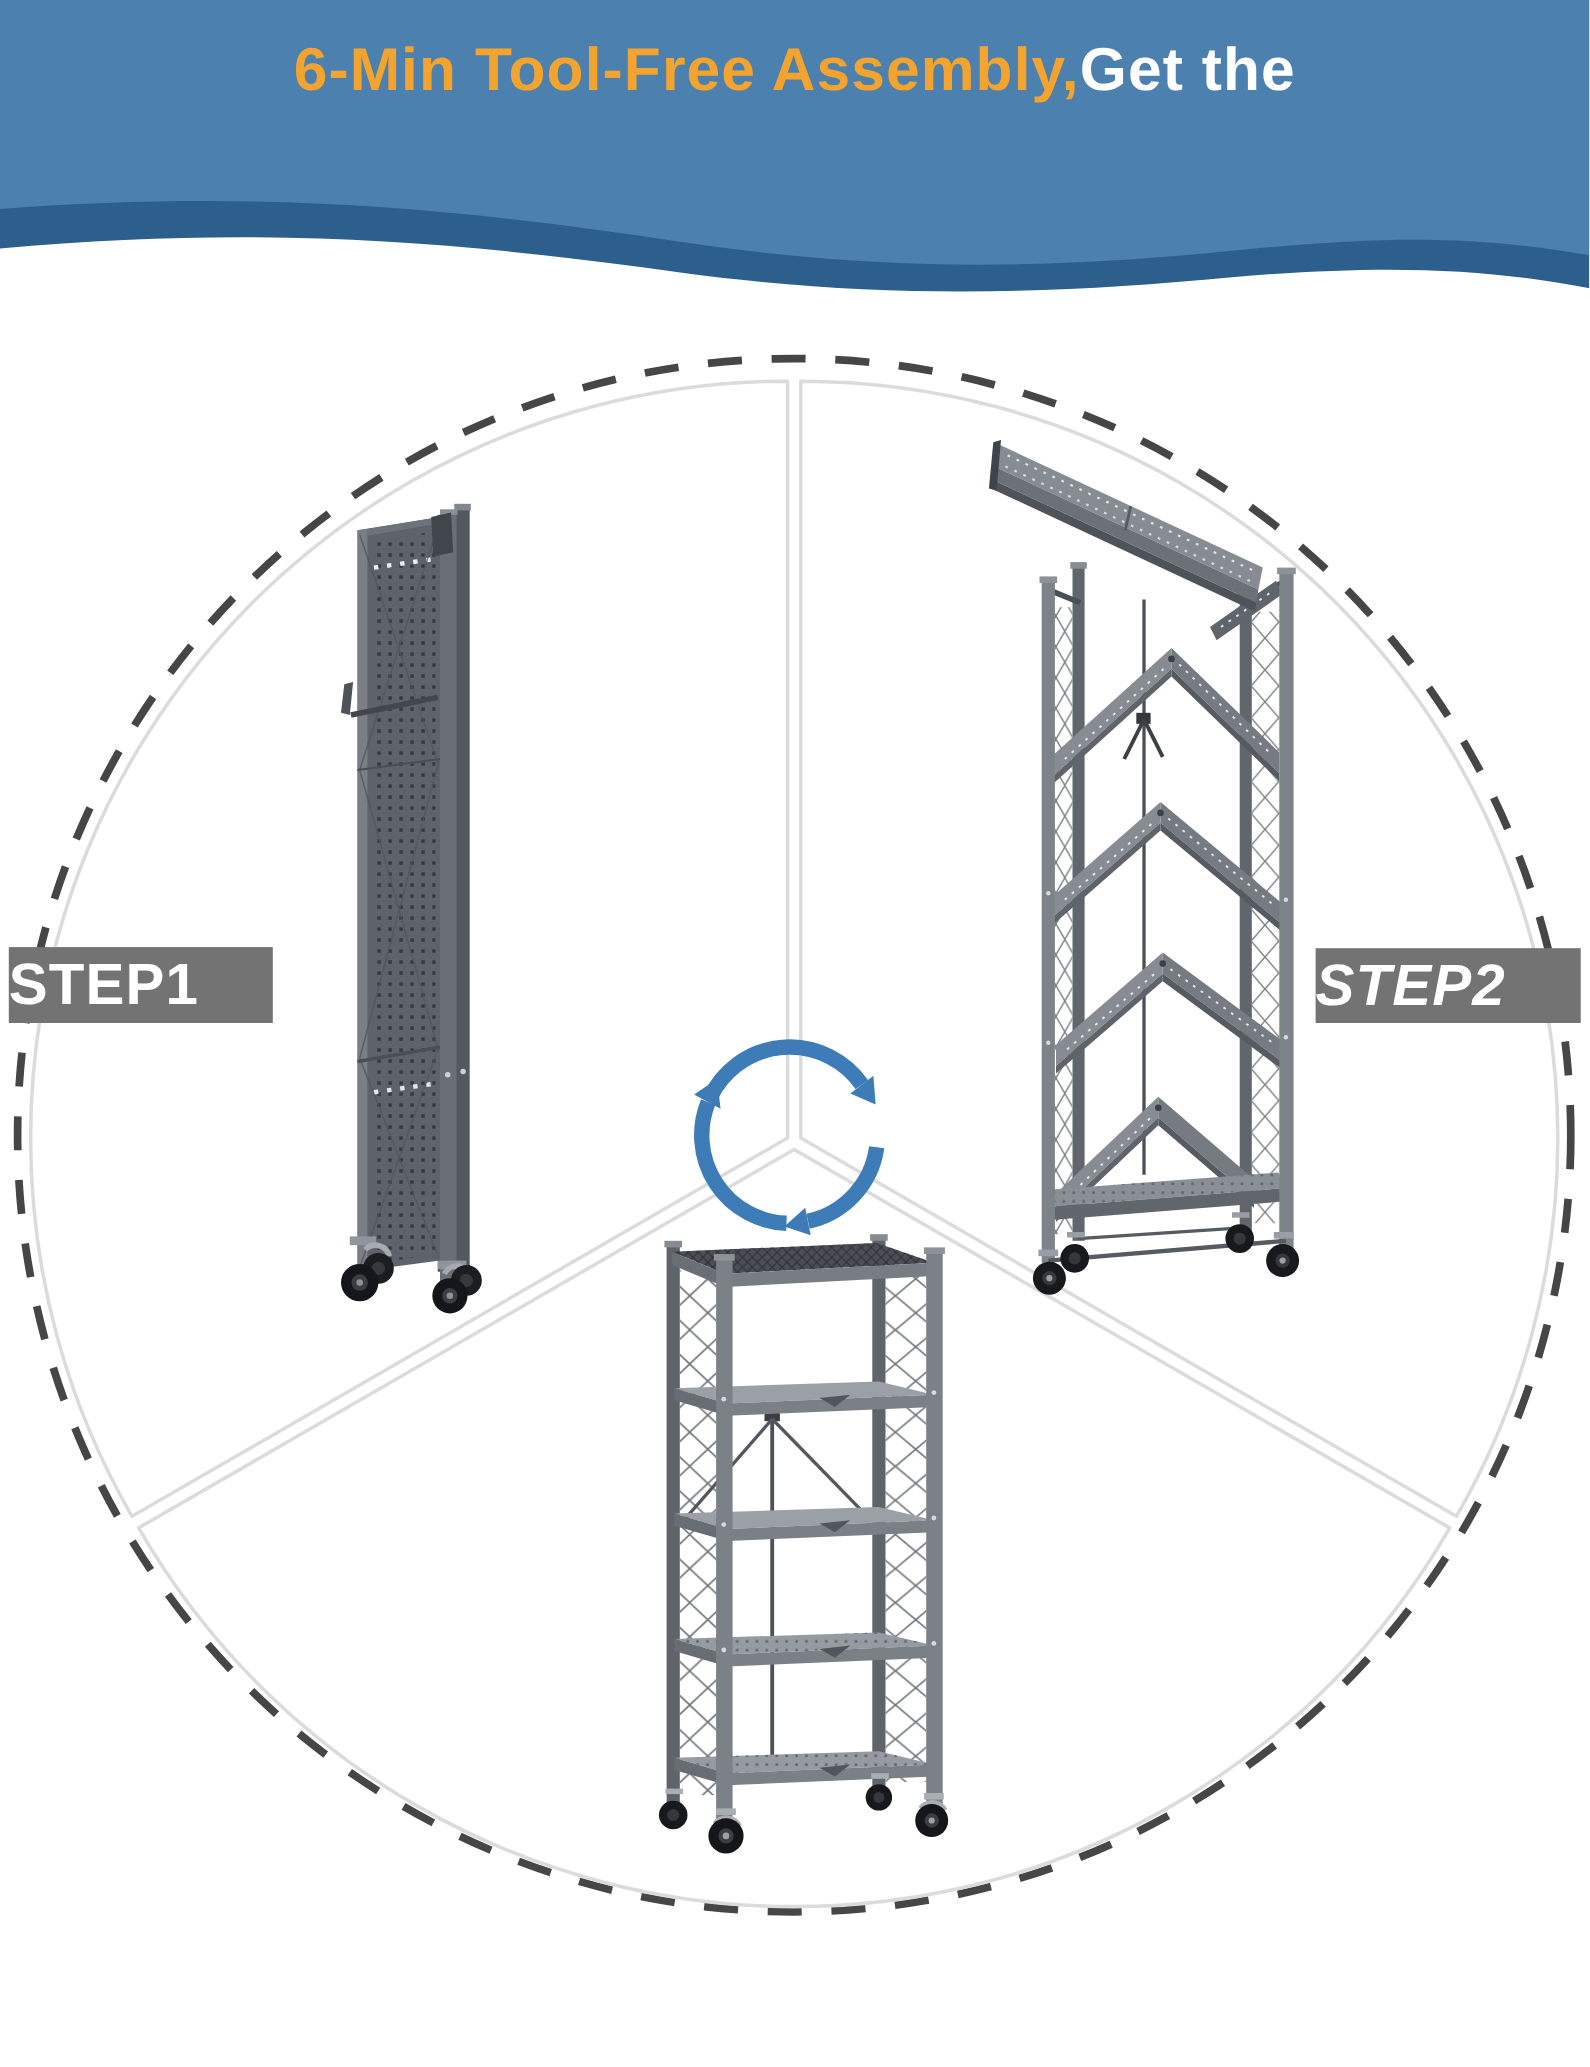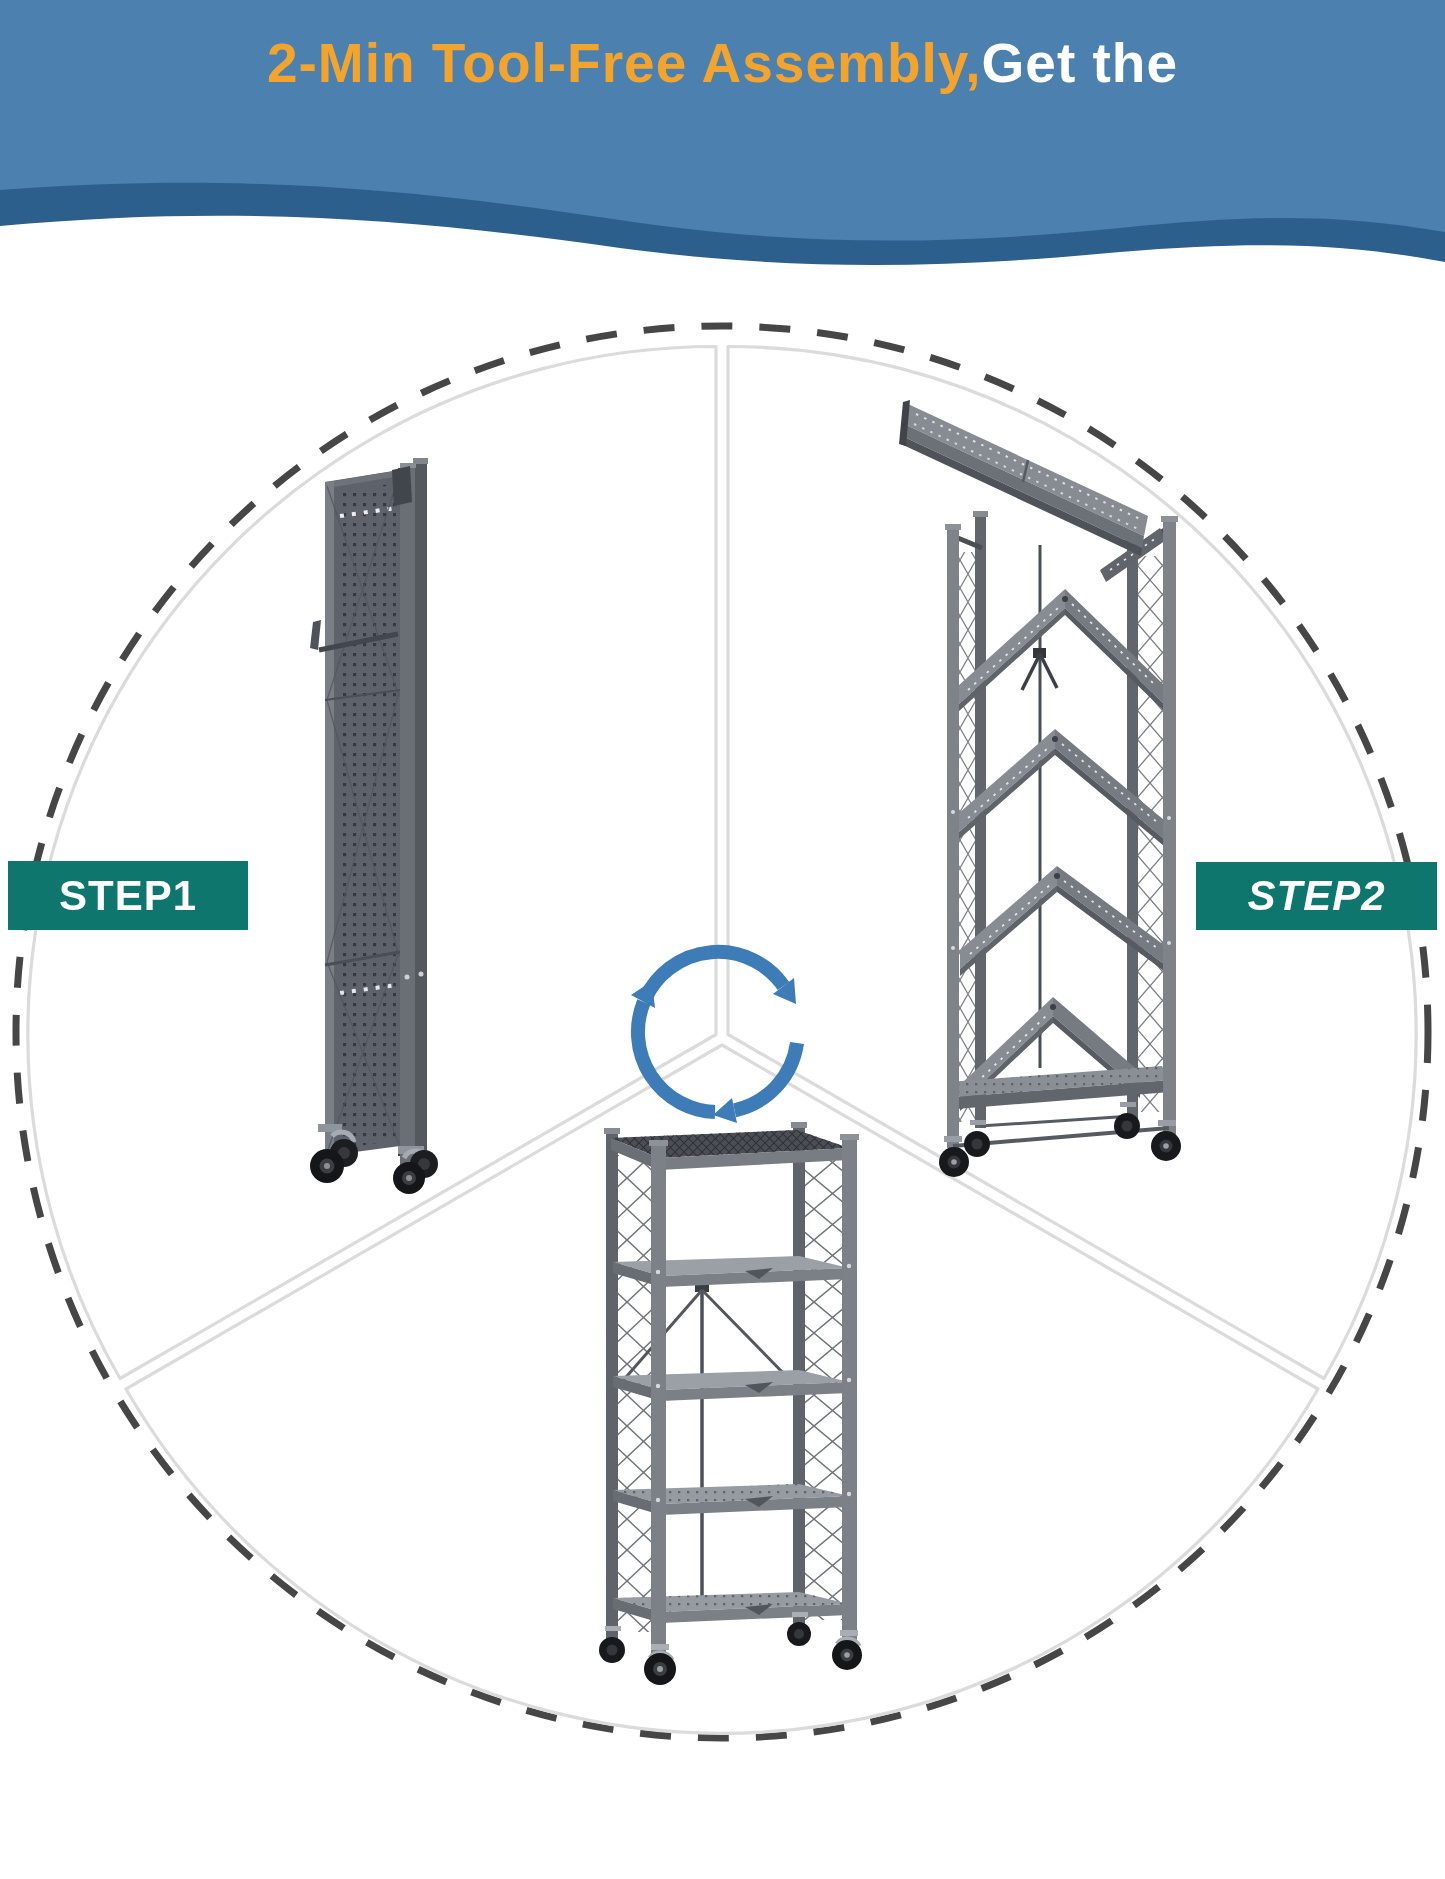--- a/index.html
+++ b/index.html
@@ -8,23 +8,23 @@
     font-family:"Liberation Sans",sans-serif;
   }
   .scene{position:absolute;inset:0;z-index:1;}
   .hero-title{
     position:absolute;top:30px;left:0;width:100%;z-index:2;
     text-align:center;font-weight:bold;font-size:55px;line-height:66px;
     color:#ffffff;letter-spacing:1px;
   }
   .hero-title .hl{color:#F2A42E;}
   .step-label{
-    position:absolute;z-index:3;background:#0f766e;color:#ffffff;
-    font-weight:bold;font-size:42px;text-align:center;letter-spacing:1px;
-    display:flex;align-items:center;justify-content:center;
+    position:absolute;z-index:3;background:#737373;color:#ffffff;
+    font-weight:bold;font-size:53px;text-align:center;letter-spacing:1px;
+    display:flex;align-items:center;justify-content:flex-start;
   }
   .step-label.s1{left:8px;top:861px;width:240px;height:69px;}
   .step-label.s2{left:1196px;top:862px;width:241px;height:68px;font-style:italic;}
   .step-label.s3{left:607px;top:1694px;width:245px;height:71px;}
 </style>
 </head>
 <body>
 <div class="canvas">
 
 <svg class="scene" viewBox="0 0 1445 1879" xmlns="http://www.w3.org/2000/svg">
@@ -307,21 +307,21 @@
     <path d="M645.5,998 A80,80 0 0 1 783.5,986"></path>
     <polygon points="796,1004 794,978 773,994" fill="#3E7CB8" stroke="none"></polygon>
     <path d="M797,1043 A80,80 0 0 1 734.6,1110.3"></path>
     <polygon points="713,1115 737,1123 732,1098" fill="#3E7CB8" stroke="none"></polygon>
     <path d="M715,1112 A80,80 0 0 1 643.8,1002"></path>
     <polygon points="652,981 631,995 655,1008" fill="#3E7CB8" stroke="none"></polygon>
   </g>
 </svg>
 
 <div class="hero-title">
-  <div><span class="hl">2-Min Tool-Free Assembly,</span><span>Get the</span></div>
+  <div><span class="hl">6-Min Tool-Free Assembly,</span><span>Get the</span></div>
 </div>
 
 <div class="step-label s1">
   <span>STEP1</span>
 </div>
 <div class="step-label s2">
   <span>STEP2</span>
 </div>
 
 </div>

